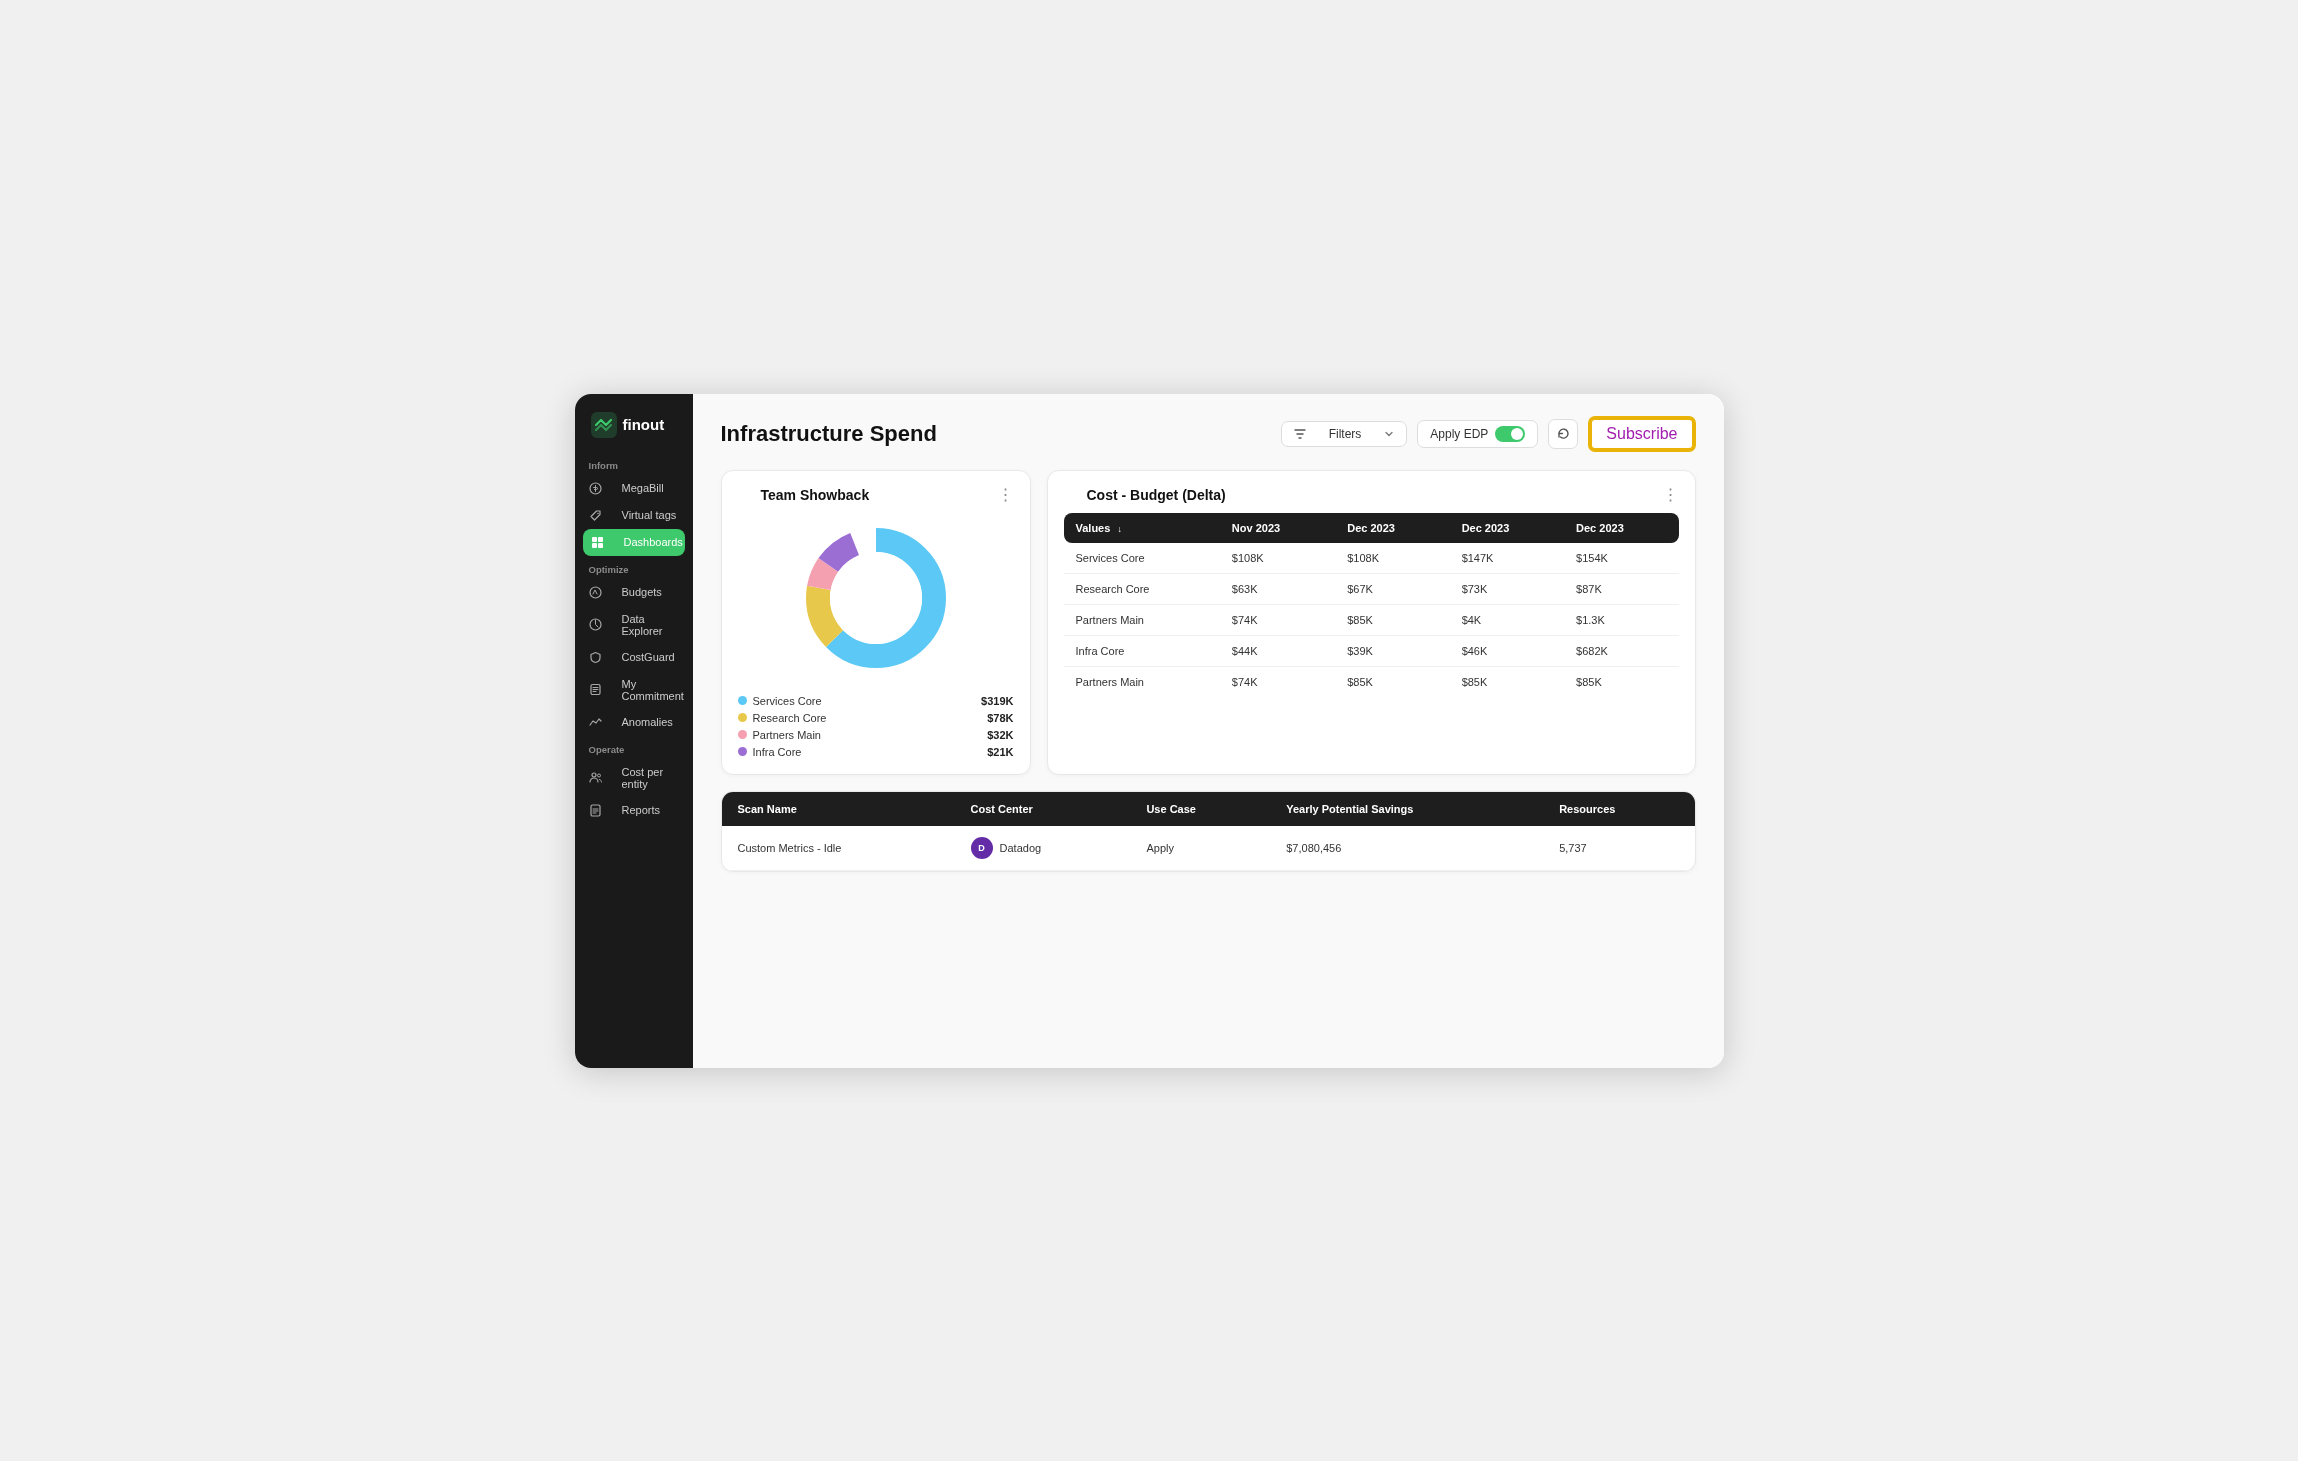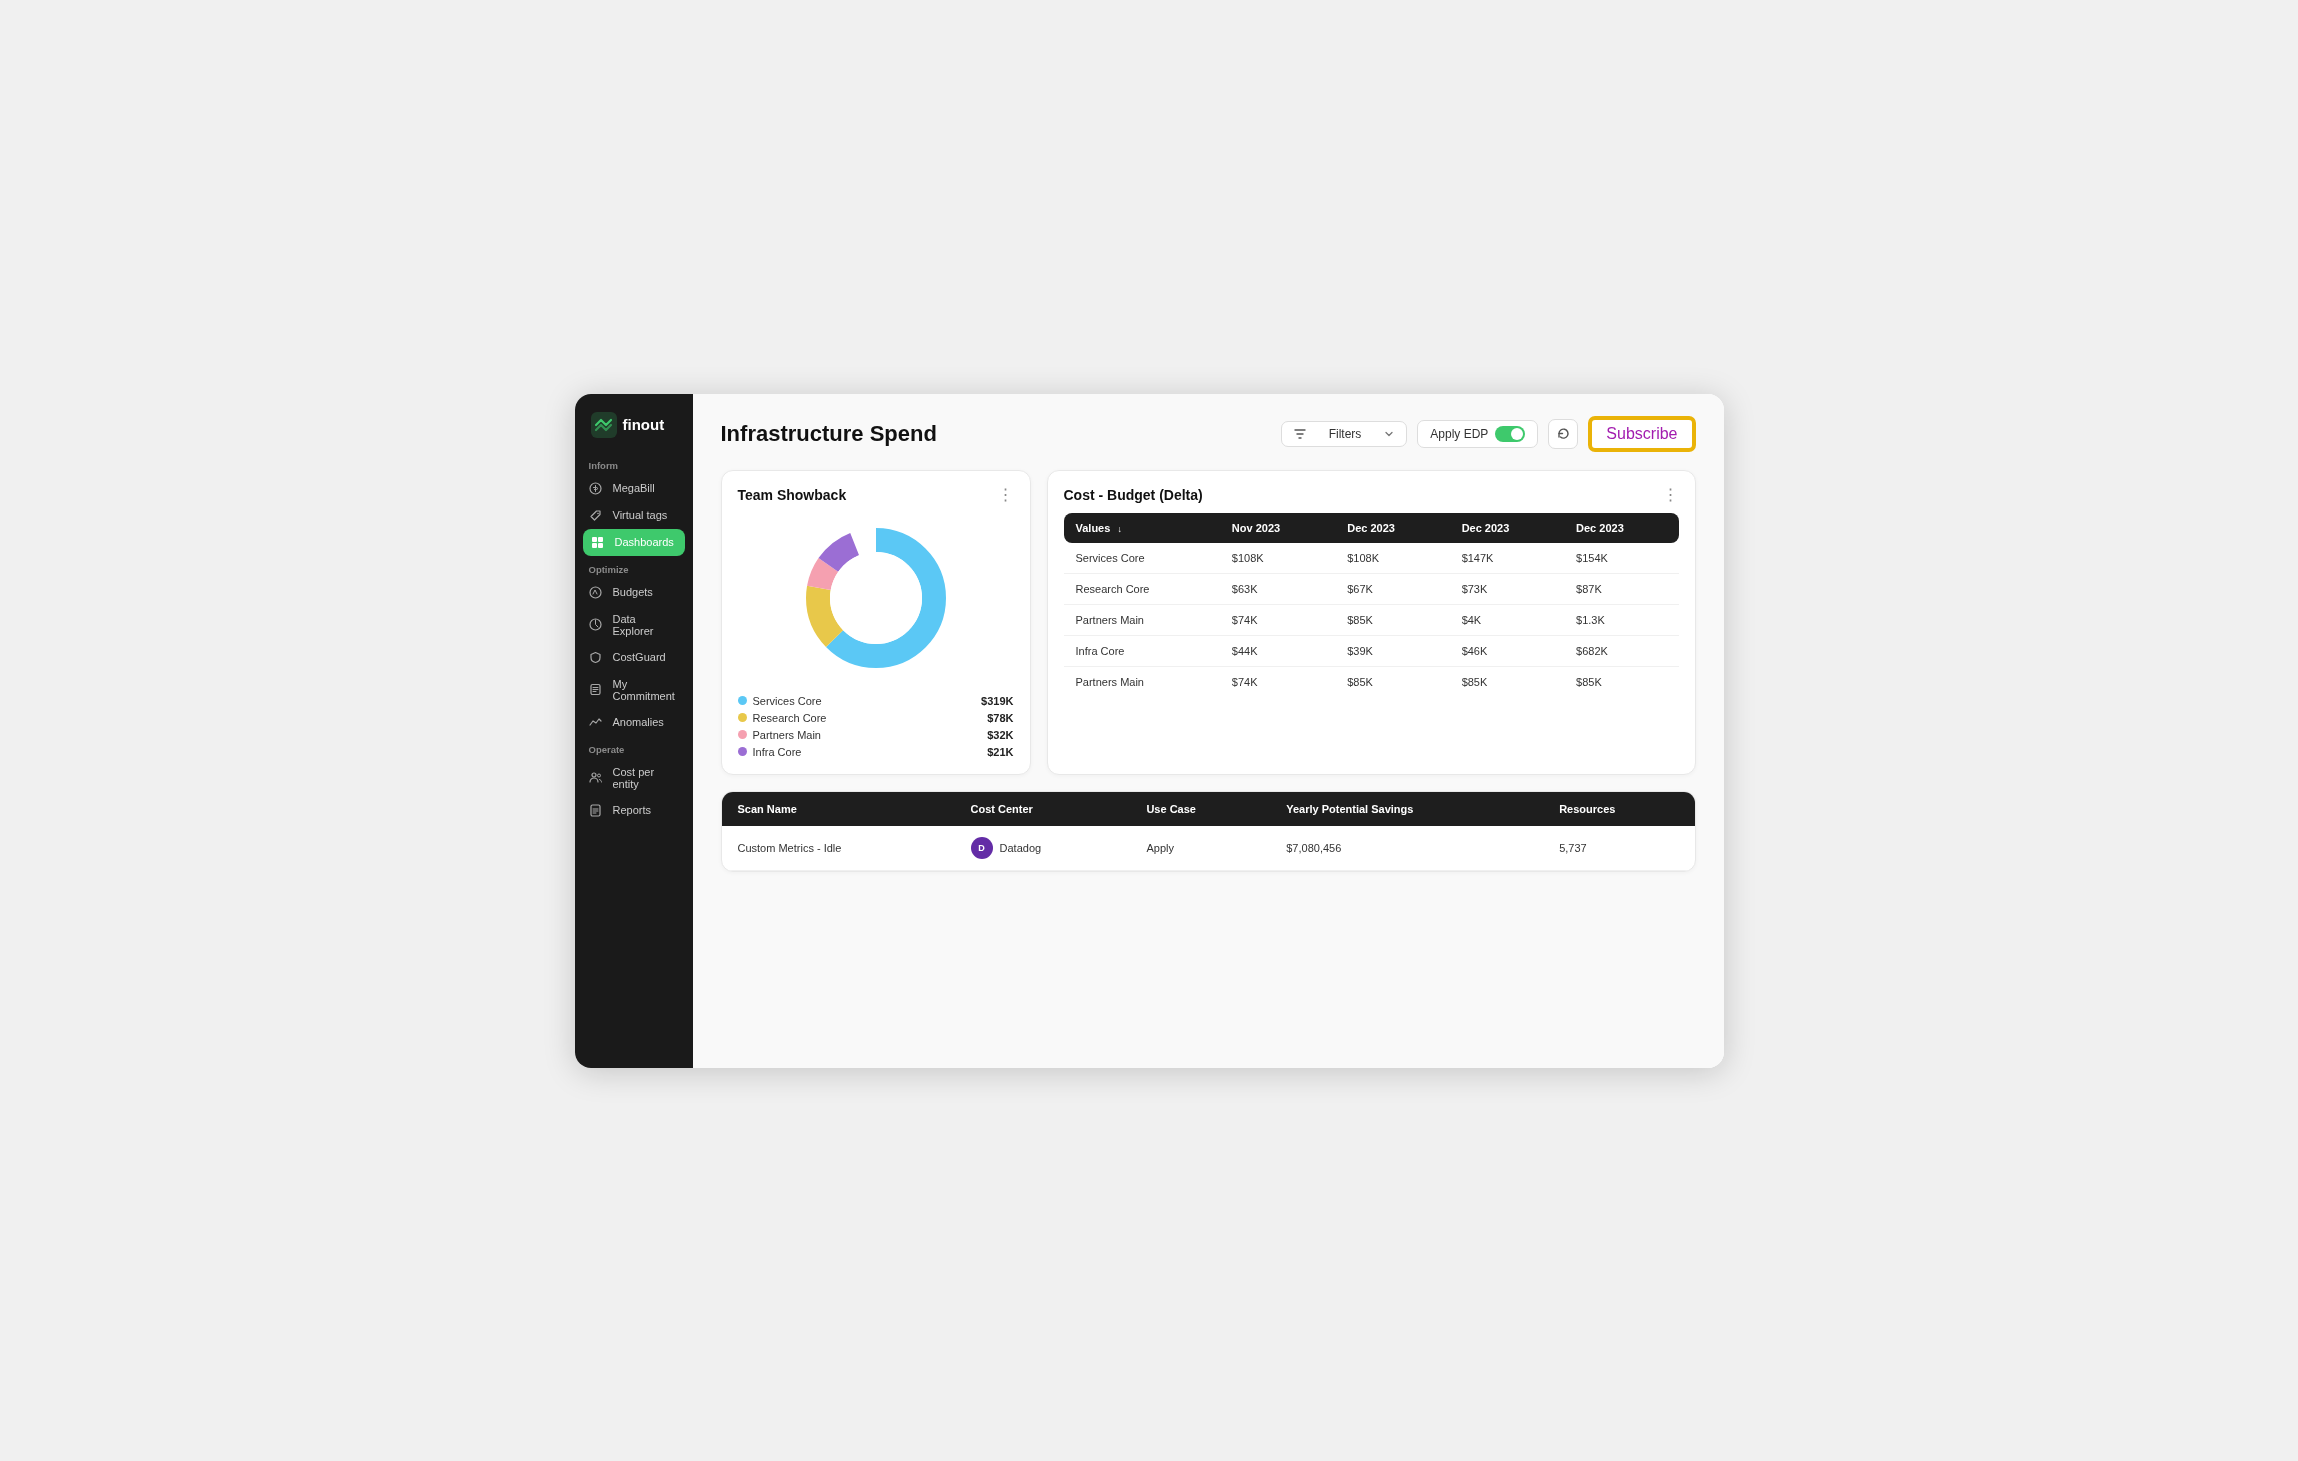--- a/index.html
+++ b/index.html
@@ -47,21 +47,21 @@
       color: #8a8a8a;
       font-size: 9.5px;
       font-weight: 600;
       padding: 8px 14px 4px;
       text-transform: none;
       letter-spacing: 0;
     }
     .sidebar-item {
       display: flex;
       align-items: center;
-      gap: 11px;
+      gap: 20px;
       padding: 7px 14px;
       color: #ccc;
       font-size: 11px;
       cursor: pointer;
       border-radius: 0;
       transition: background 0.15s;
     }
     .sidebar-item.active {
       background: #3ec96c;
       color: #fff;
@@ -215,20 +215,21 @@
     }
     .card-budget {
       flex: 1;
       min-width: 0;
     }
     .card-header {
       display: flex;
       align-items: center;
       justify-content: space-between;
       margin-bottom: 10px;
+      margin-left: 23px;
     }
     .card-title {
       font-size: 14px;
       font-weight: 700;
       color: #111;
     }
     .more-btn {
       background: none;
       border: none;
       cursor: pointer;

